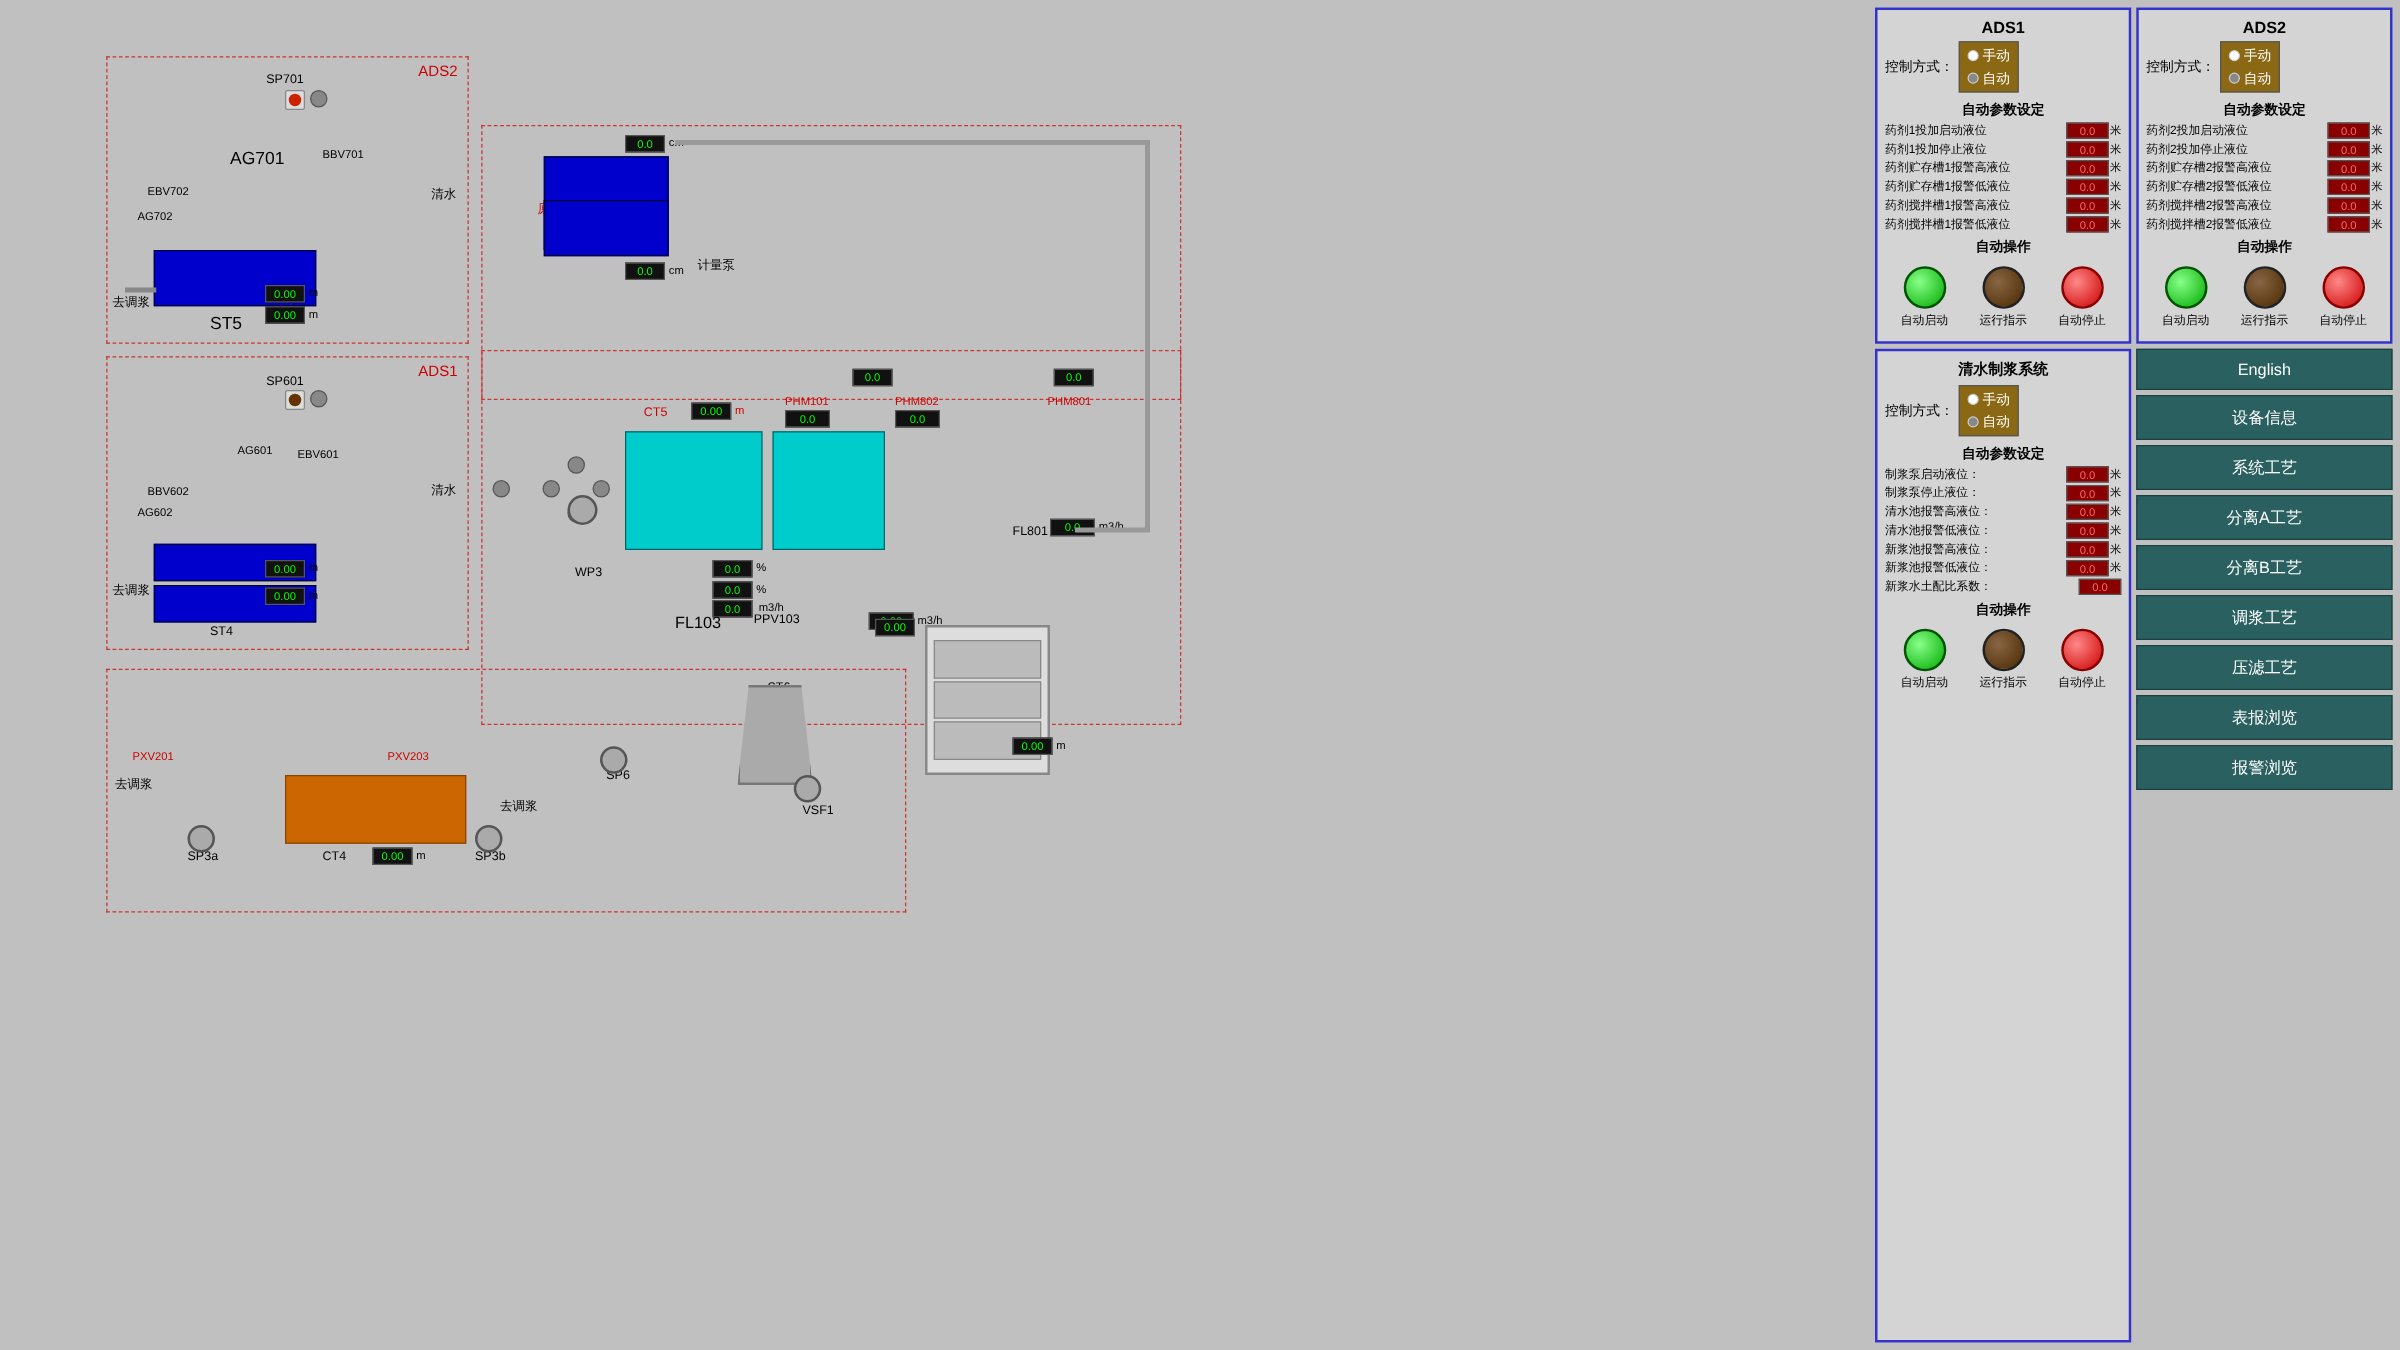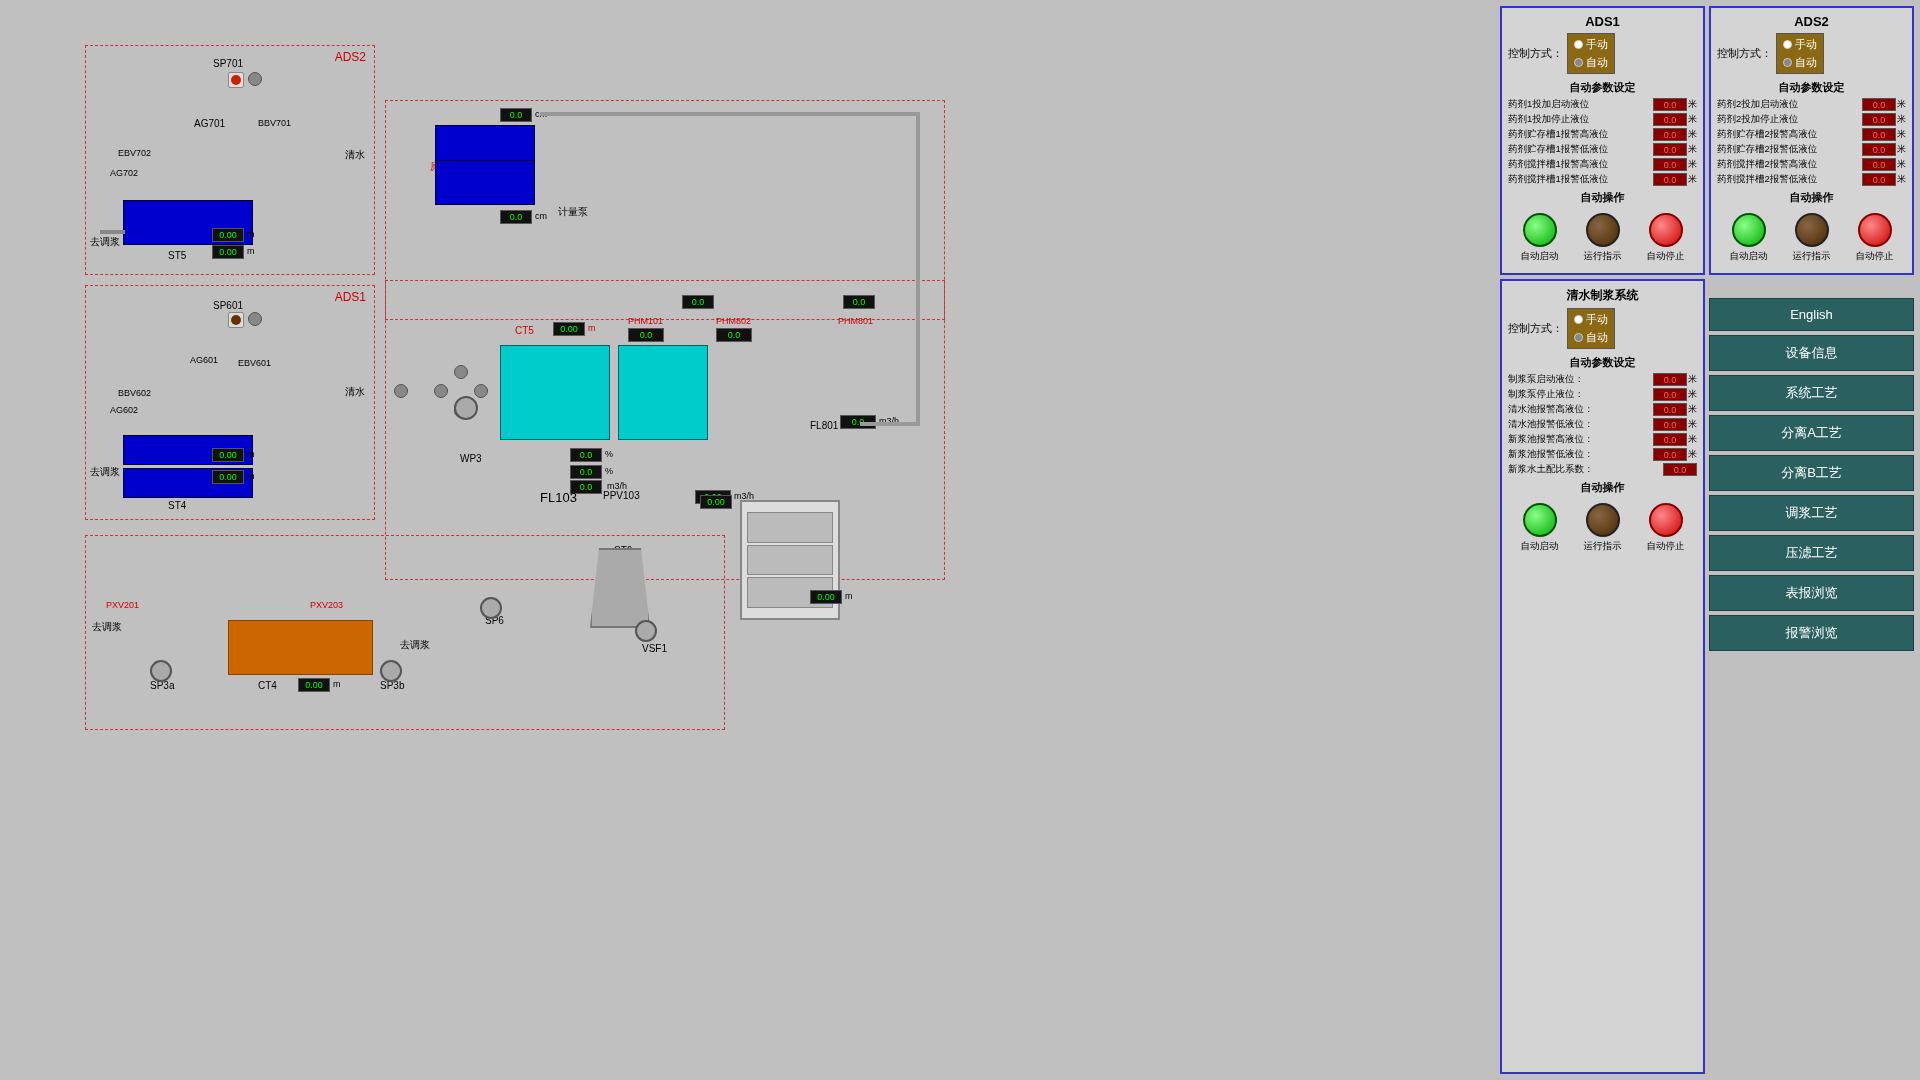--- a/index.html
+++ b/index.html
@@ -44,29 +44,29 @@
     <div style="position:absolute; left:248px; top:72px; width:14px; height:14px; border-radius:50%; background:#888; border:1px solid #555;">
     </div>
 
     <div style="position:absolute; left:231px; top:75px; width:10px; height:10px; border-radius:50%; background:#cc2200;">
     </div>
 
     <span style="position:absolute; left:258px; top:118px; font-size:9px; color:#000;">BBV701</span>
 
     <span style="position:absolute; left:118px; top:148px; font-size:9px; color:#000;">EBV702</span>
 
-    <span style="position:absolute; left:194px; top:118px; font-size:10px; color:#000;">AG701</span>
+    <span style="position:absolute; left:184px; top:118px; font-size:14px; color:#000;">AG701</span>
 
     <span style="position:absolute; left:110px; top:168px; font-size:9px; color:#000;">AG702</span>
 
     <span style="position:absolute; left:345px; top:148px; font-size:10px; color:#000;">清水</span>
 
     <div style="position:absolute; left:123px; top:200px; width:130px; height:45px; background:#0000cc; border:1px solid #000033;">
     </div>
-    <span style="position:absolute; left:168px; top:250px; font-size:10px; color:#000;">ST5</span>
+    <span style="position:absolute; left:168px; top:250px; font-size:14px; color:#000;">ST5</span>
 
     <div style="position:absolute; left:212px; top:228px; background:#111; color:#00ff00; font-size:9px; padding:1px 3px; border:1px solid #555; width:32px; text-align:center;">0.00</div>
     <span style="position:absolute; left:247px; top:229px; font-size:9px; color:#000;">m</span>
     <div style="position:absolute; left:212px; top:245px; background:#111; color:#00ff00; font-size:9px; padding:1px 3px; border:1px solid #555; width:32px; text-align:center;">0.00</div>
     <span style="position:absolute; left:247px; top:246px; font-size:9px; color:#000;">m</span>
 
     <div style="position:absolute; left:100px; top:230px; width:25px; height:4px; background:#888;"></div>
 
     <span style="position:absolute; left:90px; top:235px; font-size:10px; color:#000;">去调浆</span>
 
@@ -460,21 +460,21 @@
             <div style="width:34px; height:34px; border-radius:50%; background:radial-gradient(circle at 35% 35%, #886644, #4a2800); border:2px solid #222; cursor:pointer;"></div>
             <span style="font-size:9.5px;">运行指示</span>
           </div>
           <div style="display:flex; flex-direction:column; align-items:center; gap:3px;">
             <div style="width:34px; height:34px; border-radius:50%; background:radial-gradient(circle at 35% 35%, #ff8888, #cc0000); border:2px solid #880000; cursor:pointer;"></div>
             <span style="font-size:9.5px;">自动停止</span>
           </div>
         </div>
       </div>
 
-      <div style="display:flex; flex-direction:column; gap:4px;margin-top:19px;">
+      <div style="display:flex; flex-direction:column; gap:4px;">
         <button style="background:#2a6060; color:#fff; border:1px solid #1a4040; padding:8px 10px; font-size:13px; cursor:pointer; text-align:center;">English</button>
         <button style="background:#2a6060; color:#fff; border:1px solid #1a4040; padding:8px 10px; font-size:13px; cursor:pointer; text-align:center;">设备信息</button>
         <button style="background:#2a6060; color:#fff; border:1px solid #1a4040; padding:8px 10px; font-size:13px; cursor:pointer; text-align:center;">系统工艺</button>
         <button style="background:#2a6060; color:#fff; border:1px solid #1a4040; padding:8px 10px; font-size:13px; cursor:pointer; text-align:center;">分离A工艺</button>
         <button style="background:#2a6060; color:#fff; border:1px solid #1a4040; padding:8px 10px; font-size:13px; cursor:pointer; text-align:center;">分离B工艺</button>
         <button style="background:#2a6060; color:#fff; border:1px solid #1a4040; padding:8px 10px; font-size:13px; cursor:pointer; text-align:center;">调浆工艺</button>
         <button style="background:#2a6060; color:#fff; border:1px solid #1a4040; padding:8px 10px; font-size:13px; cursor:pointer; text-align:center;">压滤工艺</button>
         <button style="background:#2a6060; color:#fff; border:1px solid #1a4040; padding:8px 10px; font-size:13px; cursor:pointer; text-align:center;">表报浏览</button>
         <button style="background:#2a6060; color:#fff; border:1px solid #1a4040; padding:8px 10px; font-size:13px; cursor:pointer; text-align:center;">报警浏览</button>
       </div>

